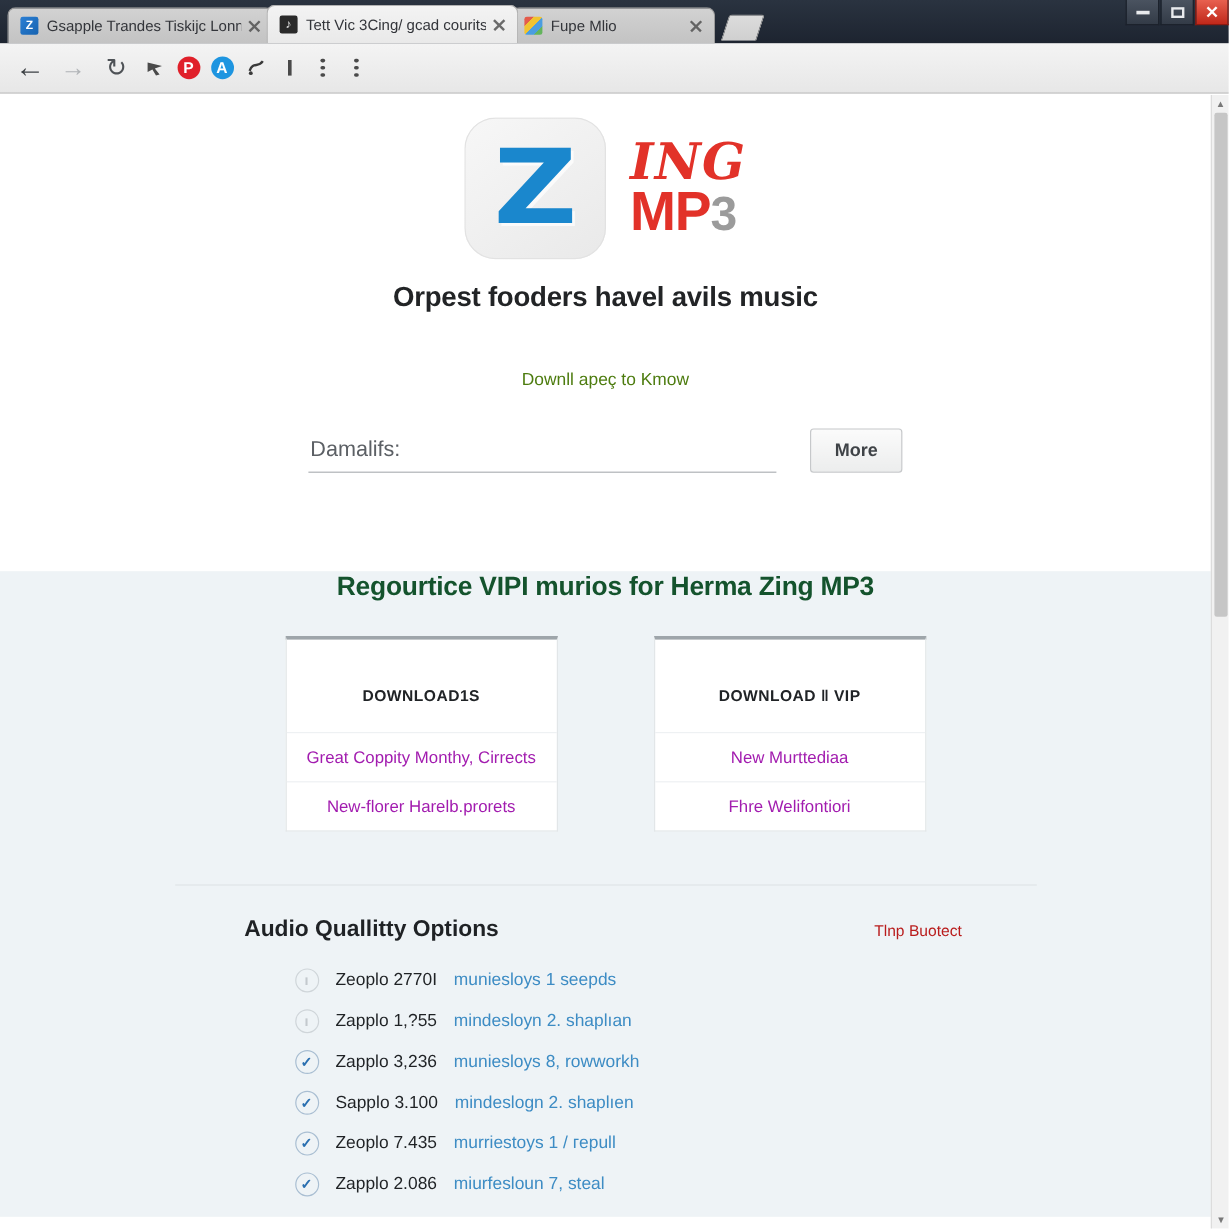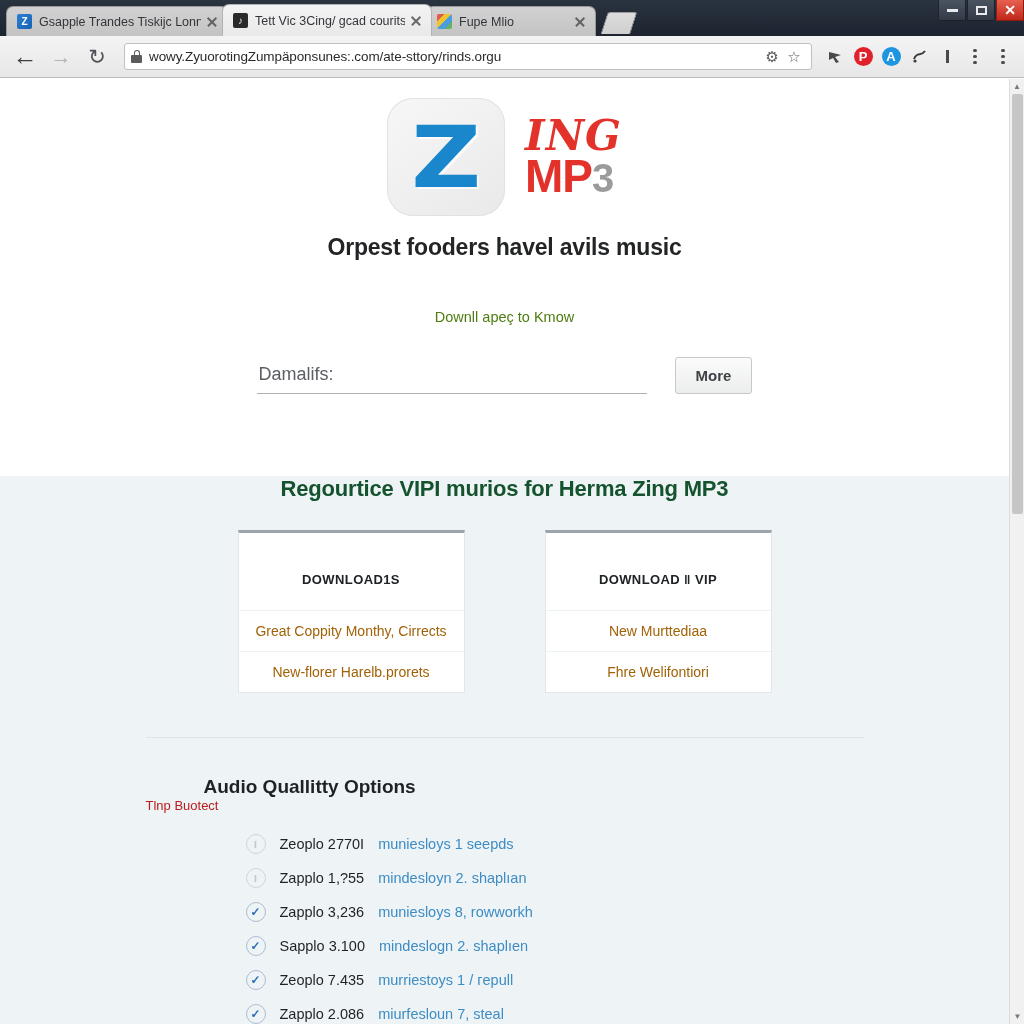--- a/index.html
+++ b/index.html
@@ -301,38 +301,37 @@
     padding: 23px 6px;
     font-size: 13px; font-weight: bold; color:#202326;
     letter-spacing: .4px;
     margin-top: 16px;
   }
   .card-link {
     display: block;
     text-align: center;
     padding: 12px 6px;
     font-size: 14px;
-    color: #a16207;
+    color: #a21caf;
     border-top: 1px solid #eef1f3;
     text-decoration: none;
   }
 
   #divider {
     margin: 44px auto 0 auto;
     width: 718px; height: 1px;
     background: #dfe4e7;
   }
 
   
   #audio-sec { padding: 26px 0 0 0; }
   #audio-head {
     display: flex; align-items: baseline;
-    width: 718px; margin: 12px auto;
+    width: 718px; margin: 0 auto;
     justify-content: space-between;
-    flex-direction: column;
   }
   #audio-title {
     font-size: 19px; font-weight: bold; color: #1f2225;
     padding-left: 58px;
   }
   #protect-link {
     font-size: 13px; color:#b91c1c; text-decoration:none; padding-right: 62px;
   }
   #audio-list {
     width: 718px; margin: 14px auto 0 auto;
@@ -392,29 +391,20 @@
           <span class="wc-close-x">✕</span>
         </div>
     </div>
   </div>
 
   <div id="toolbar">
     <div class="nav-btn back">←</div>
     <div class="nav-btn disabled">→</div>
     <div class="nav-btn">↻</div>
 
-    <div id="omnibox">
-      <span id="lock-icon">
-        <span class="shackle"></span>
-          <span class="body"></span>
-      </span>
-      <span id="url-text">wowy.ZyuorotingZumpäponsunes:.com/ate-sttory/rinds.orgu</span>
-      <span class="omni-icon">⚙</span>
-      <span class="omni-icon">☆</span>
-    </div>
 
     <div class="ext-icon">
       <svg width="17" height="17" viewBox="0 0 17 17" aria-hidden="true">
         <path d="M2 4 L14 7 L8 9 L12 14 L9 15 L6 10 L2 12 Z" fill="#4a4a4a"></path>
       </svg>
     </div>
     <div class="ext-icon">
         <span class="circ red">P</span>
       </div>
     <div class="ext-icon">

